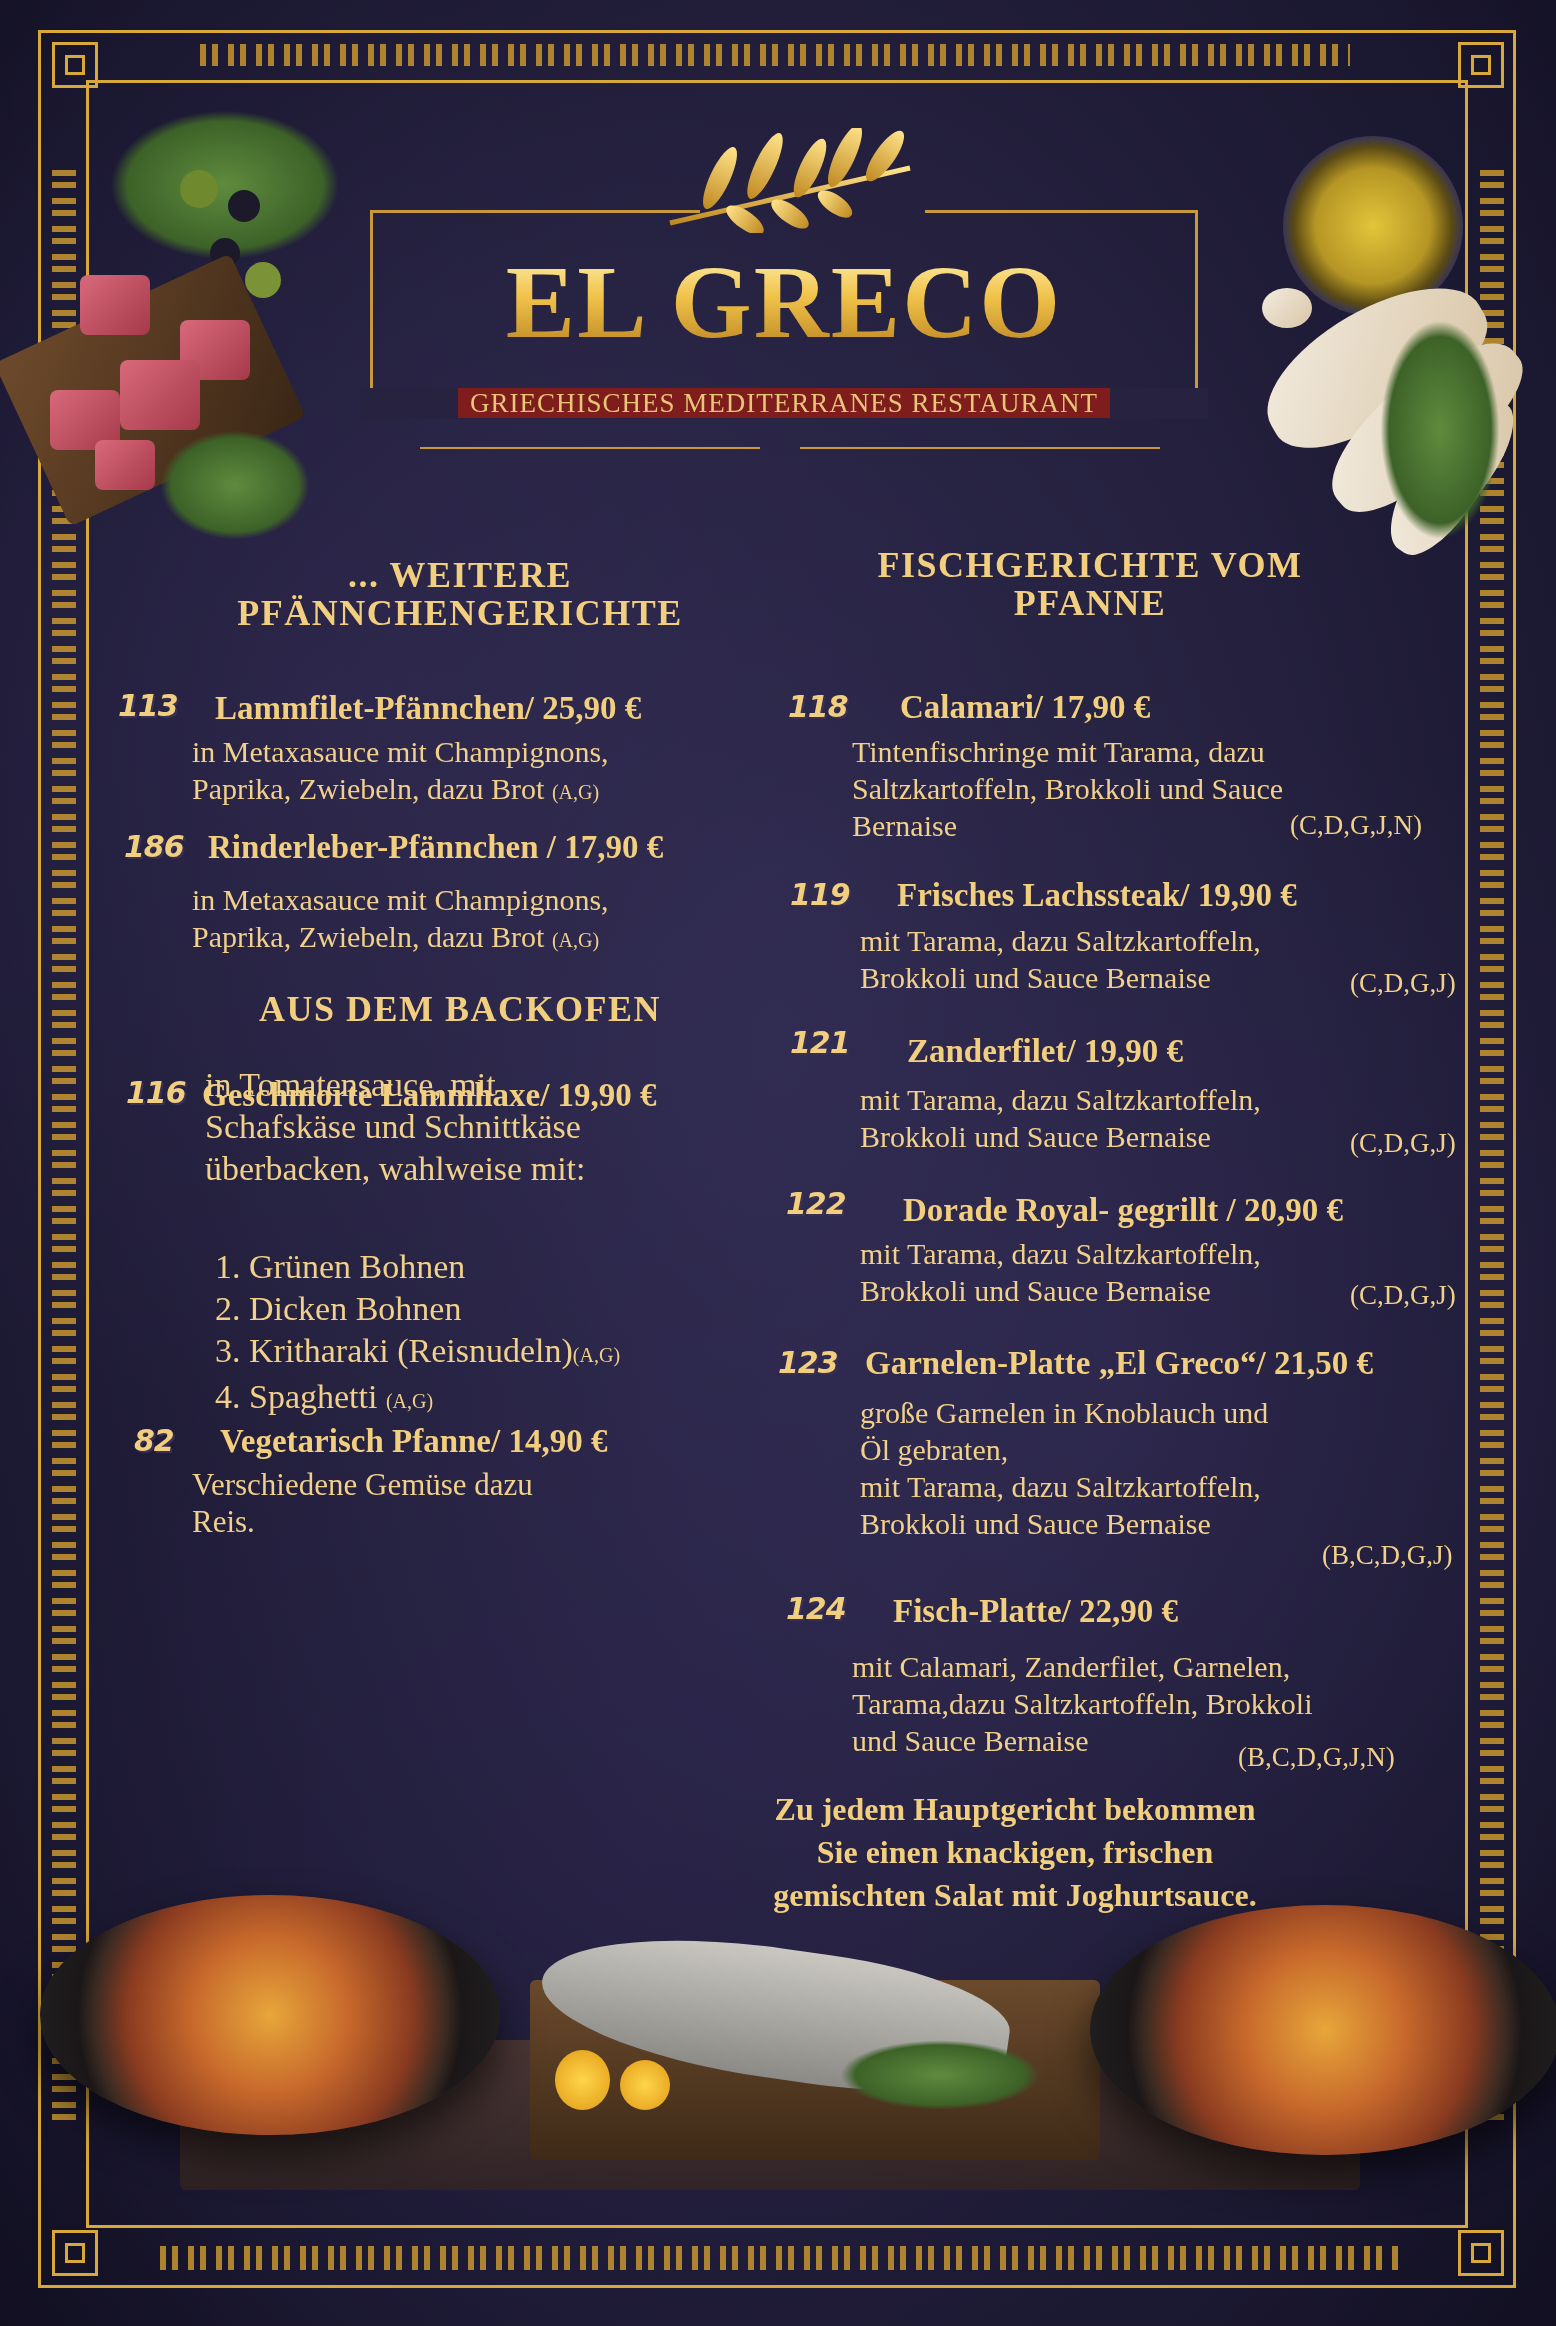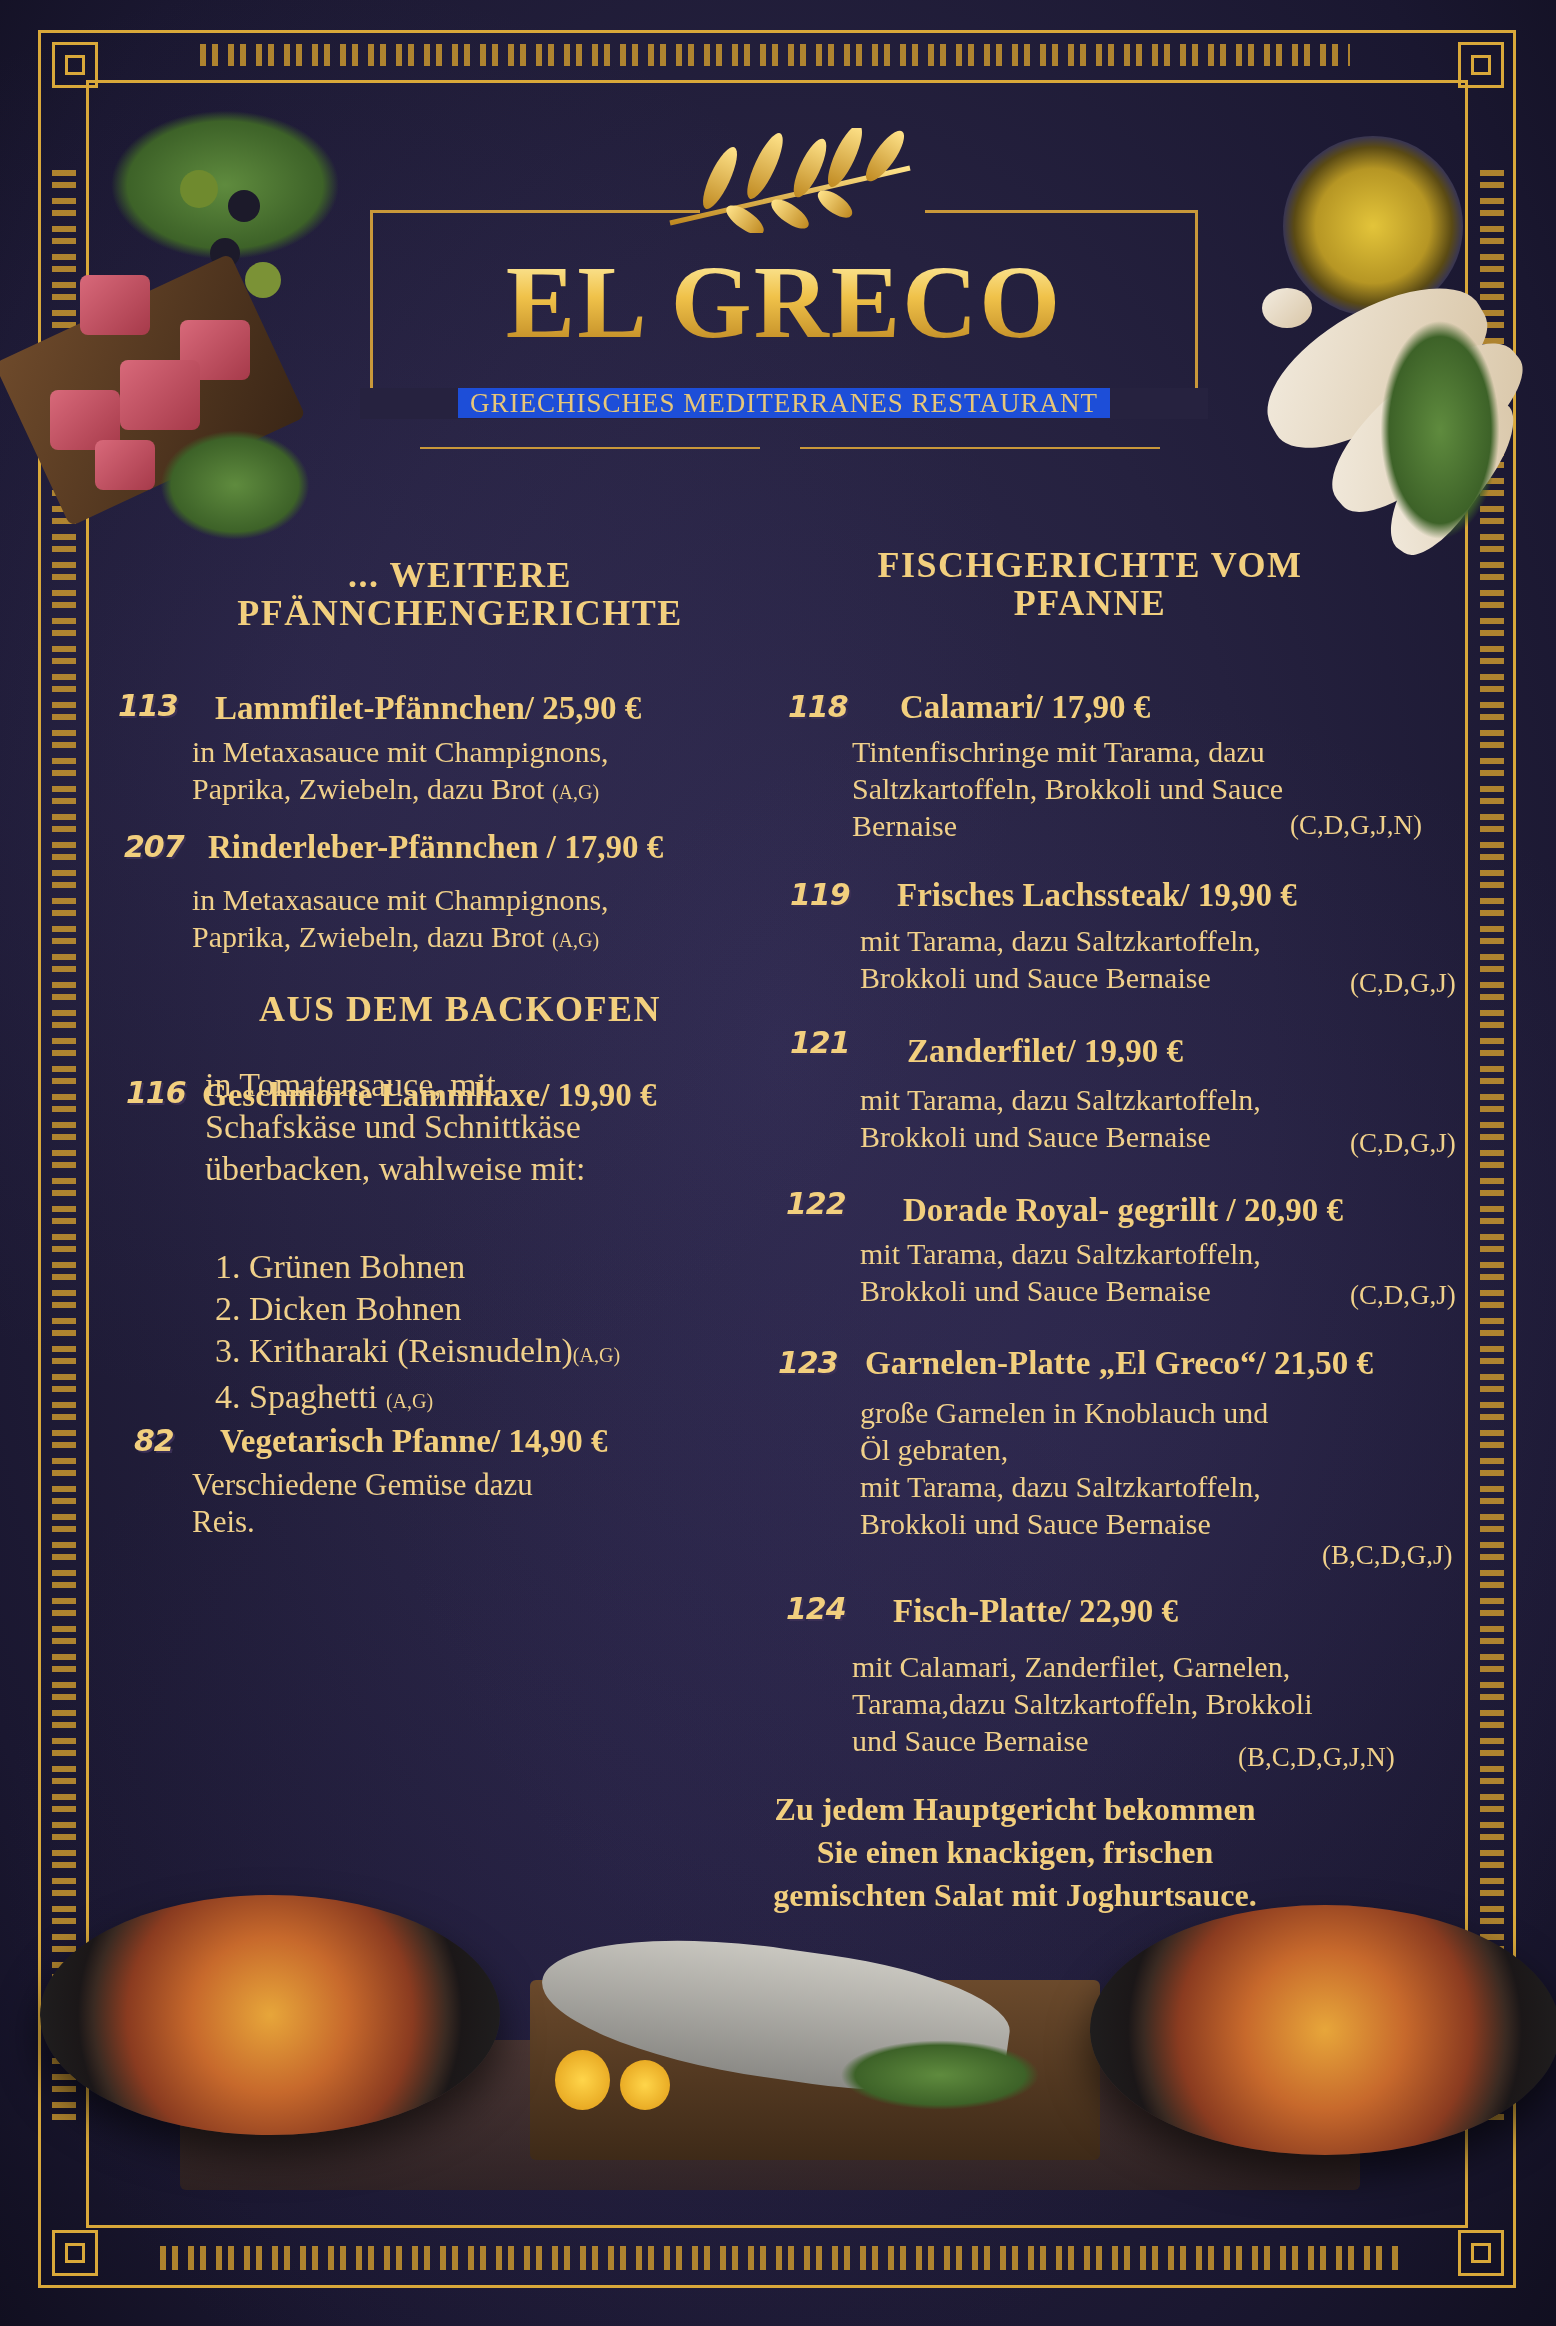--- a/index.html
+++ b/index.html
@@ -57,21 +57,21 @@
     font-size:104px; font-weight:bold; letter-spacing:2px;
     background: linear-gradient(180deg, #fff2b0 0%, #f0c24a 45%, #b8821f 100%);
     -webkit-background-clip:text; background-clip:text; color:transparent;
     line-height:1;
   }
   .brand-subtitle {
     position:absolute; left:360px; top:388px; width:848px; text-align:center;
     font-size:27px; letter-spacing:1px; color:#e7c678;
     background:#26223f; 
   }
-  .brand-subtitle span { background:#1d4ed8; padding:0 12px; }
+  .brand-subtitle span { background:#7f1d1d; padding:0 12px; }
   .logo-underline {
     position:absolute; top:446px; height:2px; background:#c9983a;
   }
 
   
   .section-title {
     position:absolute; text-align:center; font-weight:bold; color:#f2cf7e;
     font-size:36px; letter-spacing:1.5px; line-height:38px; text-transform:uppercase;
   }
   .item-num {
@@ -195,21 +195,21 @@
   </div>
 
   <div>
     <div class="item-num" style="left:118px; top:688px;">113</div>
     <div class="item-title" style="left:215px; top:690px;">Lammfilet-Pfännchen/ 25,90 €</div>
     <div class="item-desc" style="left:192px; top:733px;"><span>in Metaxasauce mit Champignons,
 Paprika, Zwiebeln, dazu Brot</span> <span class="allergens">(A,G)</span></div>
   </div>
 
   <div>
-    <div class="item-num" style="left:124px; top:829px;">207</div>
+    <div class="item-num" style="left:124px; top:829px;">186</div>
     <div class="item-title" style="left:208px; top:829px;">Rinderleber-Pfännchen / 17,90 €</div>
     <div class="item-desc" style="left:192px; top:881px;"><span>in Metaxasauce mit Champignons,
 Paprika, Zwiebeln, dazu Brot</span> <span class="allergens">(A,G)</span></div>
   </div>
 
   <div class="section-title" style="left:150px; top:990px; width:620px;">AUS DEM BACKOFEN</div>
 
   <div>
     <div class="item-num" style="left:126px; top:1075px;">116</div>
     <div class="item-title" style="left:202px; top:1077px;">Geschmorte Lammhaxe/ 19,90 €</div>

